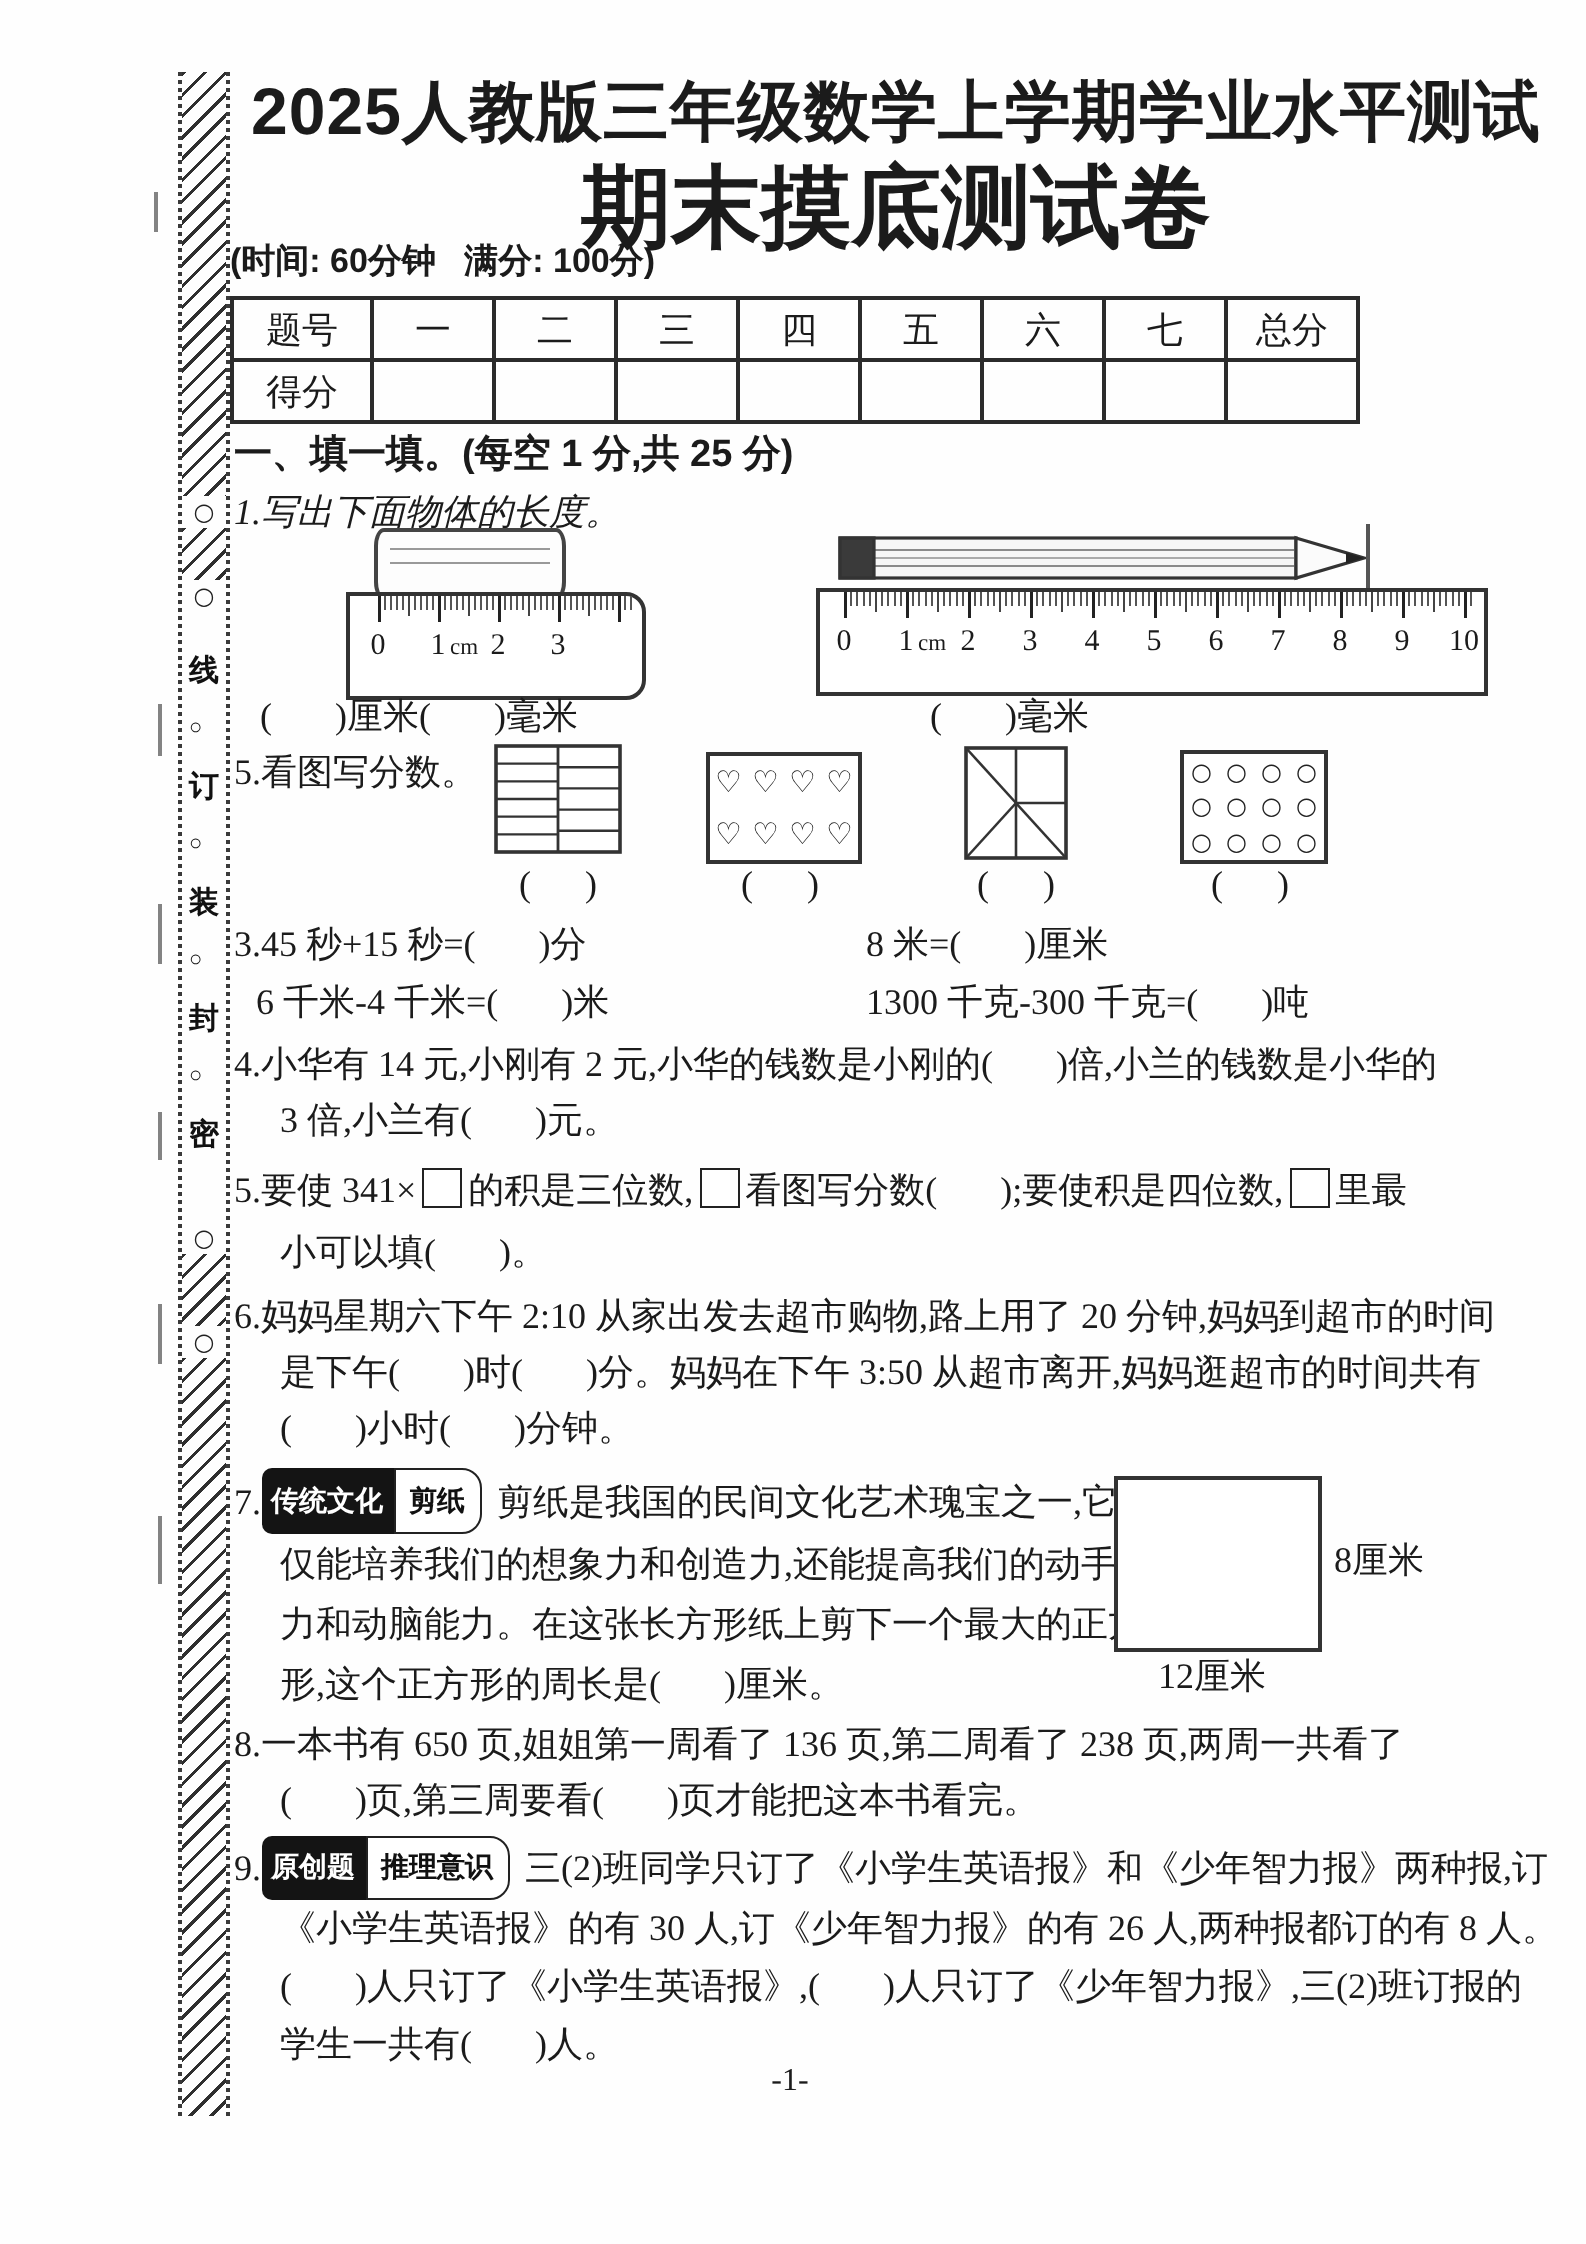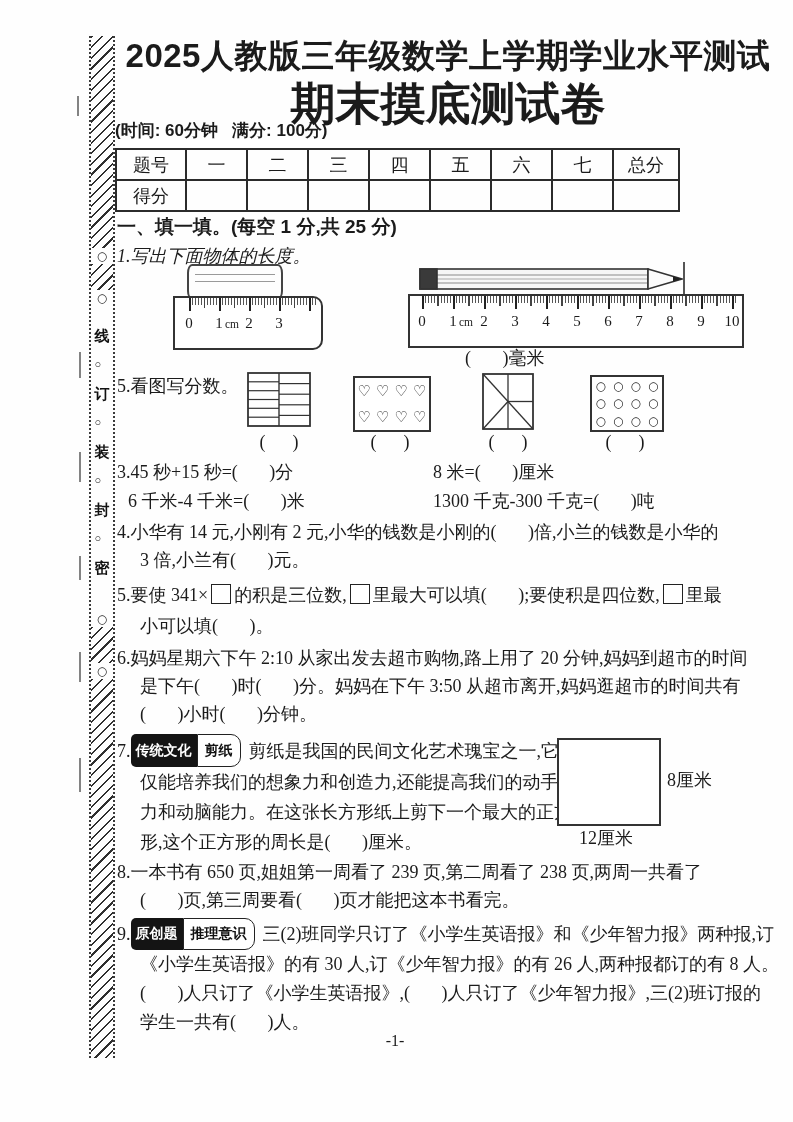--- a/index.html
+++ b/index.html
@@ -205,20 +205,21 @@
           <span class="rlabel" style="left: 198px;">6</span>
           <span class="rlabel" style="left: 229px;">7</span>
           <span class="rlabel" style="left: 260px;">8</span>
           <span class="rlabel" style="left: 291px;">9</span>
           <span class="rlabel" style="left: 322px;">10</span>
           <span class="runit" style="left: 49px;">cm</span>
         </div>
     </div>
 
     <div class="abs" style="top:346px;left:0;width:666px;height:28px;">
+      <span class="ans" style="left:15px;">(       )厘米(       )毫米</span>
       <span class="ans" style="left:350px;">(       )毫米</span>
     </div>
 
     <div class="abs" style="top:368px;left:0;width:666px;height:92px;">
       <div class="line" style="position:absolute;left:2px;top:4px;">5.看图写分数。</div>
 
       <svg class="abs" style="left:132px;top:4px;" width="64" height="55" viewBox="0 0 64 55">
         <rect x="1" y="1" width="62" height="53" fill="#fff" stroke="#333" stroke-width="1.8"></rect>
         <line x1="32" y1="1" x2="32" y2="54" stroke="#333" stroke-width="1.4"></line>
         <line x1="1" y1="9.8" x2="32" y2="9.8" stroke="#333" stroke-width="1.2"></line>
@@ -286,42 +287,42 @@
       <span class="ans" style="left:13px;">6 千米-4 千米=(       )米</span>
       <span class="ans" style="left:318px;">1300 千克-300 千克=(       )吨</span>
     </div>
 
     <div class="abs" style="top:518px;left:2px;">
       <div class="line">4.小华有 14 元,小刚有 2 元,小华的钱数是小刚的(       )倍,小兰的钱数是小华的</div>
       <div class="line ind">3 倍,小兰有(       )元。</div>
     </div>
 
     <div class="abs" style="top:580px;left:2px;">
-      <div class="line" style="line-height:31px;"><span>5.要使 341×</span><span class="sqbox"></span><span>的积是三位数,</span><span class="sqbox"></span><span>里最大可以填(       );要使积是四位数,</span><span class="sqbox"></span><span>里最</span></div>
+      <div class="line" style="line-height:31px;"><span>5.要使 341×</span><span class="sqbox"></span><span>的积是三位数,</span><span class="sqbox"></span><span>看图写分数(       );要使积是四位数,</span><span class="sqbox"></span><span>里最</span></div>
       <div class="line ind" style="line-height:31px;">小可以填(       )。</div>
     </div>
 
     <div class="abs" style="top:644px;left:2px;">
       <div class="line">6.妈妈星期六下午 2:10 从家出发去超市购物,路上用了 20 分钟,妈妈到超市的时间</div>
       <div class="line ind">是下午(       )时(       )分。妈妈在下午 3:50 从超市离开,妈妈逛超市的时间共有</div>
       <div class="line ind">(       )小时(       )分钟。</div>
     </div>
 
     <div class="abs" style="top:734px;left:2px;width:664px;height:124px;">
       <div class="line" style="line-height:30px;"><span>7.</span><span class="tag-dark">传统文化</span><span class="tag-light">剪纸</span><span>剪纸是我国的民间文化艺术瑰宝之一,它不</span></div>
       <div class="line ind" style="line-height:30px;">仅能培养我们的想象力和创造力,还能提高我们的动手能</div>
       <div class="line ind" style="line-height:30px;">力和动脑能力。在这张长方形纸上剪下一个最大的正方</div>
       <div class="line ind" style="line-height:30px;">形,这个正方形的周长是(       )厘米。</div>
       <div class="q7rect" style="left:440px;top:4px;width:100px;height:84px;"></div>
       <span class="ans" style="left:550px;top:34px;">8厘米</span>
       <span class="ans" style="left:462px;top:92px;">12厘米</span>
     </div>
 
     <div class="abs" style="top:858px;left:2px;">
-      <div class="line">8.一本书有 650 页,姐姐第一周看了 239 页,第二周看了 238 页,两周一共看了</div>
+      <div class="line">8.一本书有 650 页,姐姐第一周看了 136 页,第二周看了 238 页,两周一共看了</div>
       <div class="line ind">(       )页,第三周要看(       )页才能把这本书看完。</div>
     </div>
 
     <div class="abs" style="top:918px;left:2px;">
       <div class="line" style="line-height:29px;"><span>9.</span><span class="tag-dark">原创题</span><span class="tag-light">推理意识</span><span>三(2)班同学只订了《小学生英语报》和《少年智力报》两种报,订</span></div>
       <div class="line ind" style="line-height:29px;">《小学生英语报》的有 30 人,订《少年智力报》的有 26 人,两种报都订的有 8 人。</div>
       <div class="line ind" style="line-height:29px;">(       )人只订了《小学生英语报》,(       )人只订了《少年智力报》,三(2)班订报的</div>
       <div class="line ind" style="line-height:29px;">学生一共有(       )人。</div>
     </div>
 

